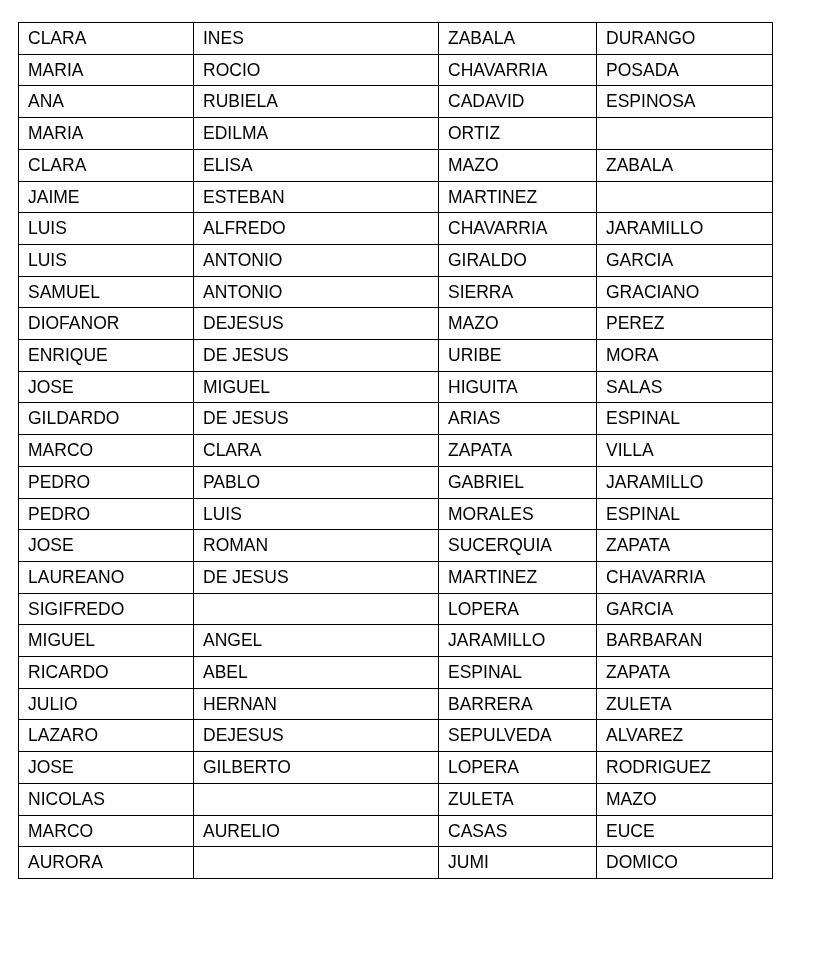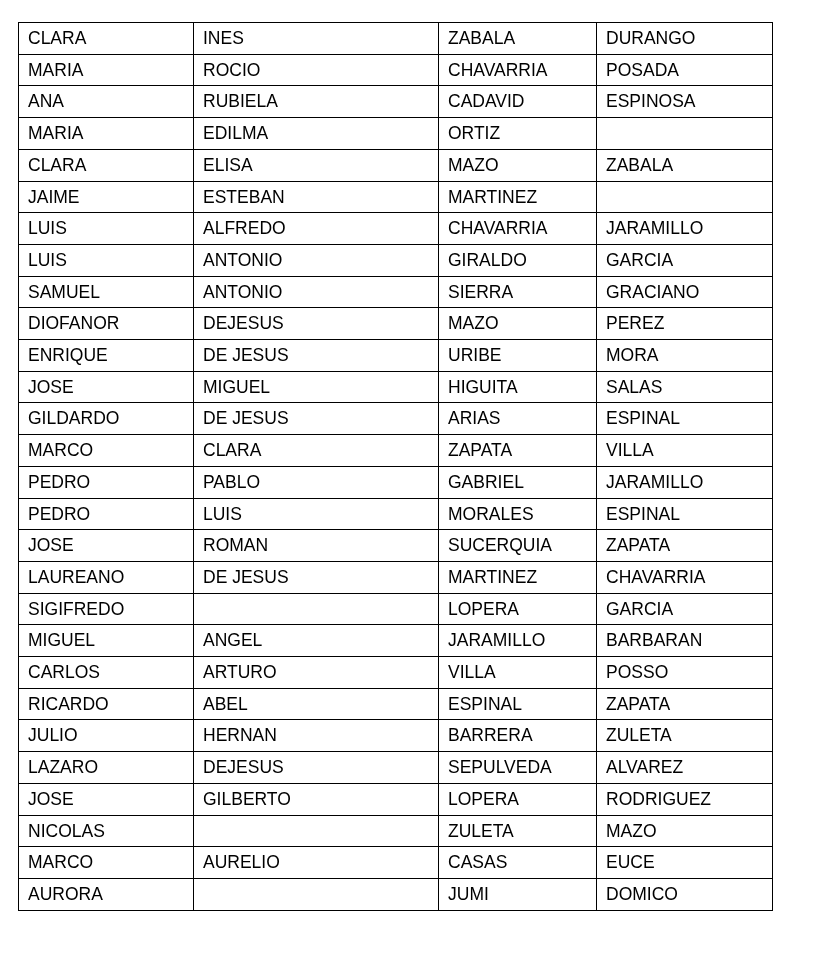--- a/index.html
+++ b/index.html
@@ -166,26 +166,20 @@
           <td>LOPERA</td>
           <td>GARCIA</td>
         </tr>
         <tr>
           <td>MIGUEL</td>
           <td>ANGEL</td>
           <td>JARAMILLO</td>
           <td>BARBARAN</td>
         </tr>
         <tr>
-          <td>CARLOS</td>
-          <td>ARTURO</td>
-          <td>VILLA</td>
-          <td>POSSO</td>
-        </tr>
-        <tr>
           <td>RICARDO</td>
           <td>ABEL</td>
           <td>ESPINAL</td>
           <td>ZAPATA</td>
         </tr>
         <tr>
           <td>JULIO</td>
           <td>HERNAN</td>
           <td>BARRERA</td>
           <td>ZULETA</td>

